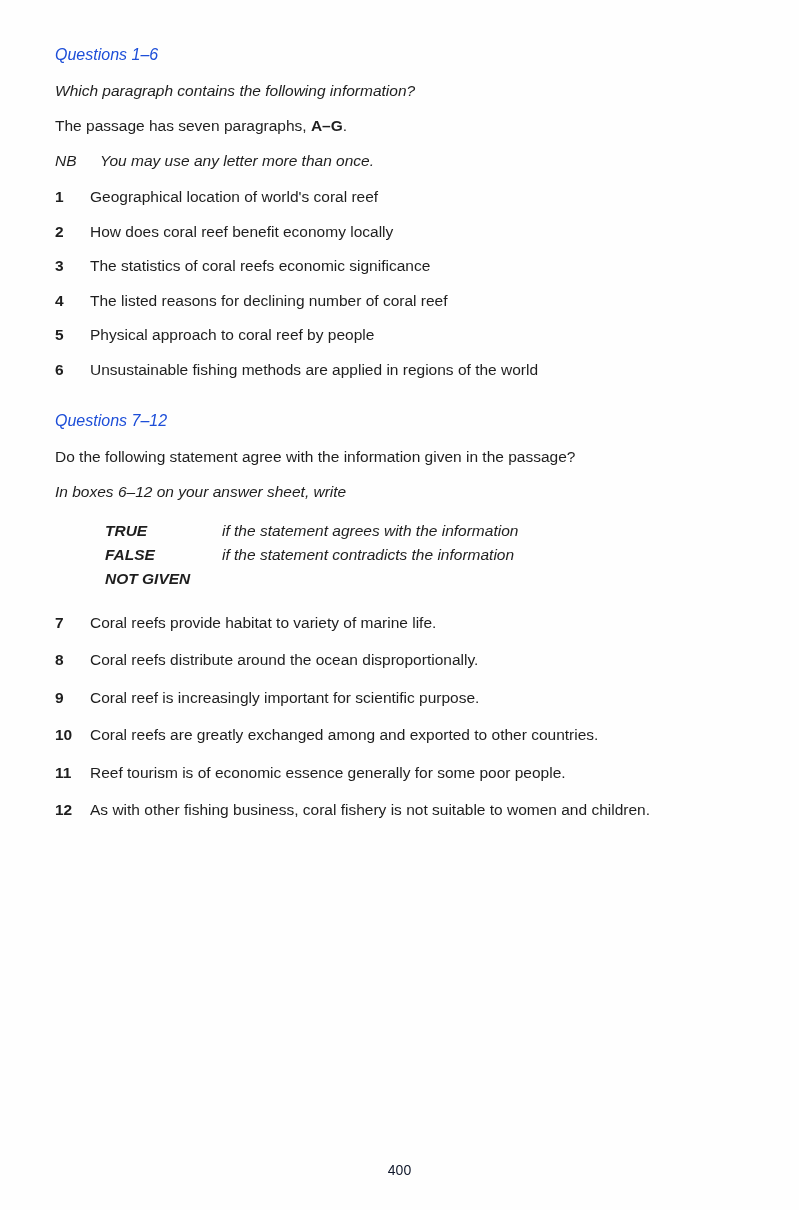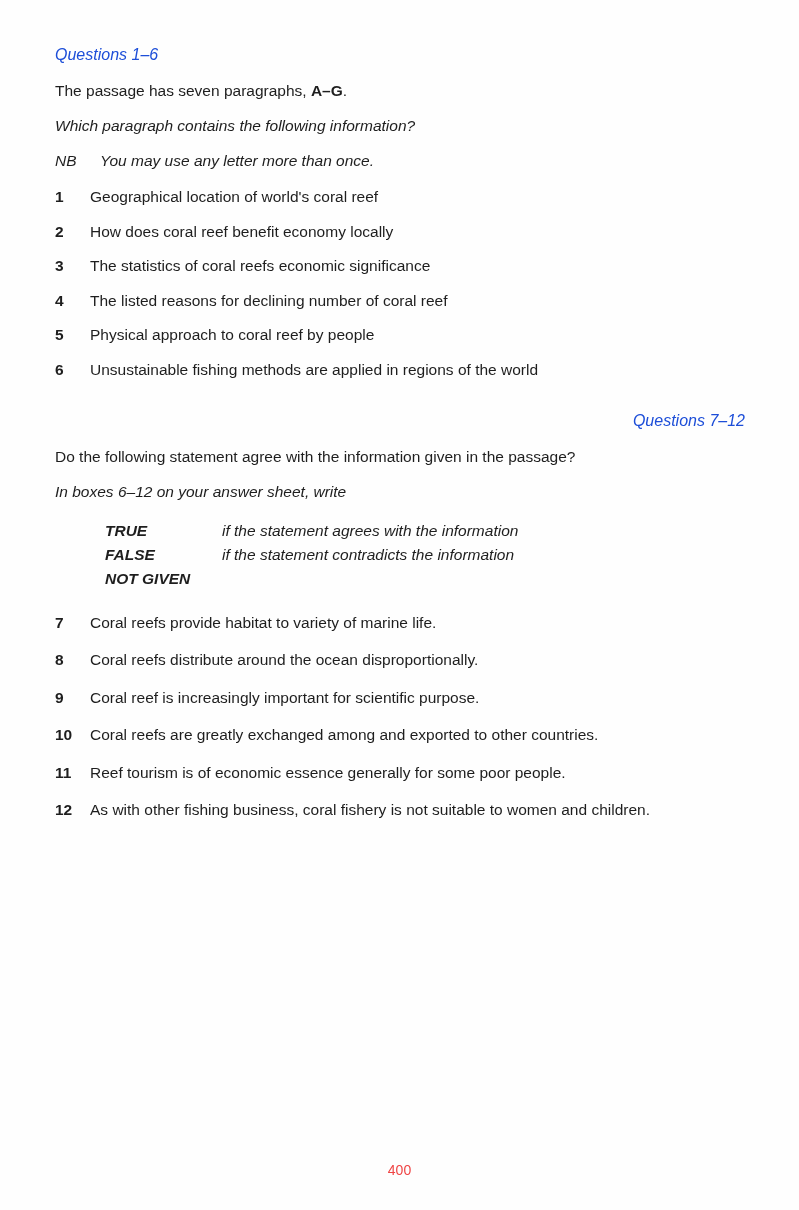--- a/index.html
+++ b/index.html
@@ -54,21 +54,21 @@
     line-height: 18px;
     margin-bottom: 16.5px;
   }
   .q-row.wide { margin-bottom: 19.5px; }
   .q-num {
     font-weight: bold;
     width: 35px;
     flex: 0 0 35px;
   }
   .q-text { flex: 1; }
-  .sec2-heading { margin-top: 33px; text-align: right; }
+  .sec2-heading { margin-top: 33px; }
   .options {
     margin: 21px 0 26px 0;
   }
   .opt-row {
     display: flex;
     font-size: 15.5px;
     line-height: 18px;
     font-style: italic;
     margin-bottom: 6px;
   }
@@ -79,34 +79,34 @@
     margin-left: 50px;
   }
   .opt-desc { flex: 1; }
   .page-number {
     position: absolute;
     left: 0;
     right: 0;
     top: 1162px;
     text-align: center;
     font-size: 14px;
-    color: #ef4444;
+    color: #0f172a;
   }
 </style>
 </head>
 <body>
 
 <div class="page">
   <div class="content">
 
     <div class="sec-heading">Questions 1–6</div>
 
+    <p class="para italic">Which paragraph contains the following information?</p>
+
     <p class="para"><span>The passage has seven paragraphs, </span><span class="bold">A–G</span><span>.</span></p>
-
-    <p class="para italic">Which paragraph contains the following information?</p>
 
 
     <p class="nb-line"><span class="nb-label">NB</span><span>You may use any letter more than once.</span></p>
 
     <div class="q-list">
       <div class="q-row">
         <span class="q-num">1</span>
         <span class="q-text">Geographical location of world's coral reef</span>
       </div>
       <div class="q-row">

